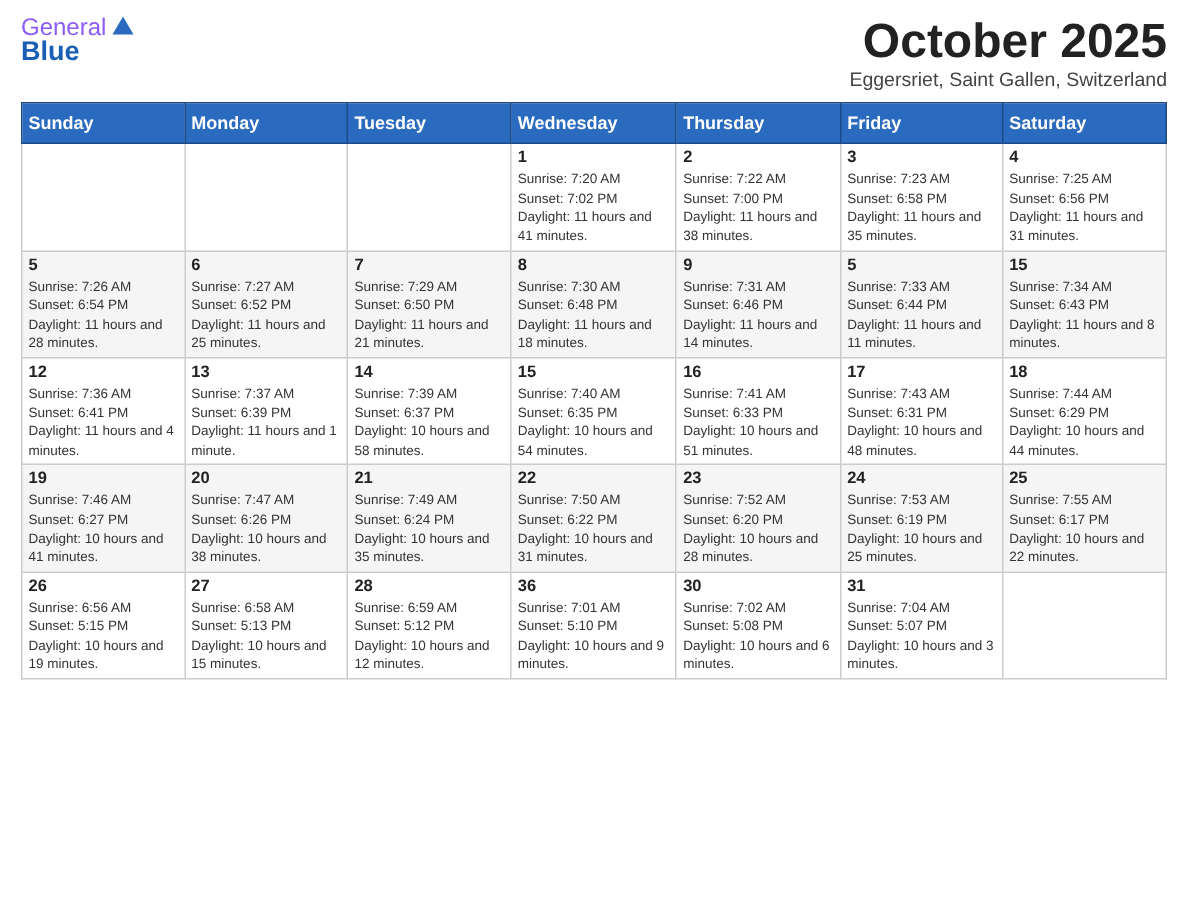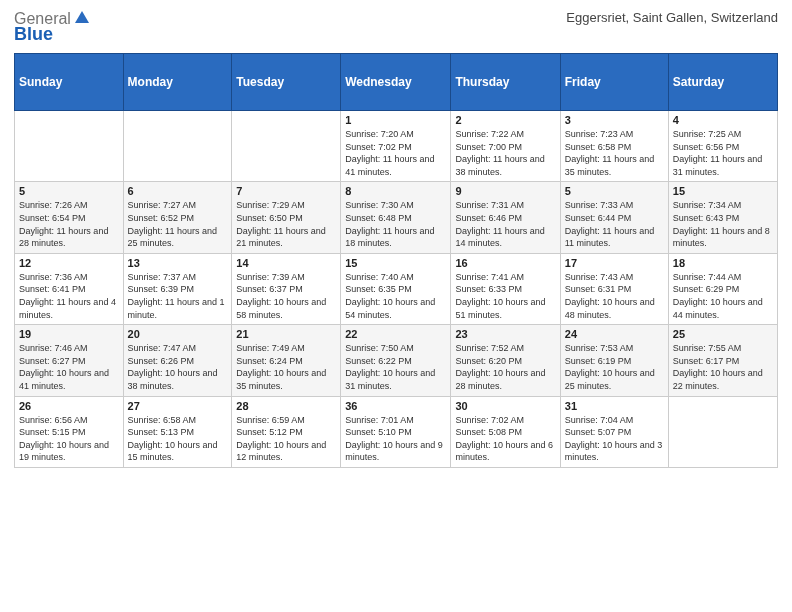--- a/index.html
+++ b/index.html
@@ -20,21 +20,21 @@
       display: flex;
       align-items: flex-start;
       justify-content: space-between;
       margin-bottom: 8px;
     }
     .logo {
       display: flex;
       flex-direction: column;
       align-items: flex-start;
     }
-    .logo-general { color: #737373; }
+    .logo-general { color: #8b5cf6; }
     .logo-blue { color: #1a5fb4; }
     .title-area {
       text-align: right;
     }
     .month-title {
       font-size: 32px;
       font-weight: bold;
       color: #222;
       line-height: 1.1;
     }
@@ -45,21 +45,21 @@
     .calendar {
       width: 100%;
       border-collapse: collapse;
       border: 1px solid #bbb;
     }
     .calendar th {
       background: #2a6bbf;
       color: #fff;
       font-size: 12px;
       font-weight: bold;
-      padding: 21px 4px;
+      padding: 6px 4px;
       text-align: left;
       border: 1px solid #1a4a8a;
     }
     .calendar td {
       vertical-align: top;
       border: 1px solid #ccc;
       padding: 3px 4px;
       width: 113px;
       min-height: 80px;
       font-size: 9.5px;
@@ -96,20 +96,21 @@
     <div class="logo">
       <div style="display:flex;align-items:center;">
         <span class="logo-general">General</span>
         <svg width="18" height="18" viewBox="0 0 18 18" style="margin-left:2px;margin-top:-2px;">
           <polygon points="2,14 9,2 16,14" fill="#2a6bbf"></polygon>
         </svg>
       </div>
       <span class="logo-blue" style="font-size:18px;font-weight:bold;color:#1a5fb4;margin-top:-4px;">Blue</span>
     </div>
     <div class="title-area">
+      <div class="month-title">October 2025</div>
       <div class="location-title">Eggersriet, Saint Gallen, Switzerland</div>
     </div>
   </div>
 
   <table class="calendar">
     <thead>
       <tr>
       <th>Sunday</th>
           <th>Monday</th>
           <th>Tuesday</th>

